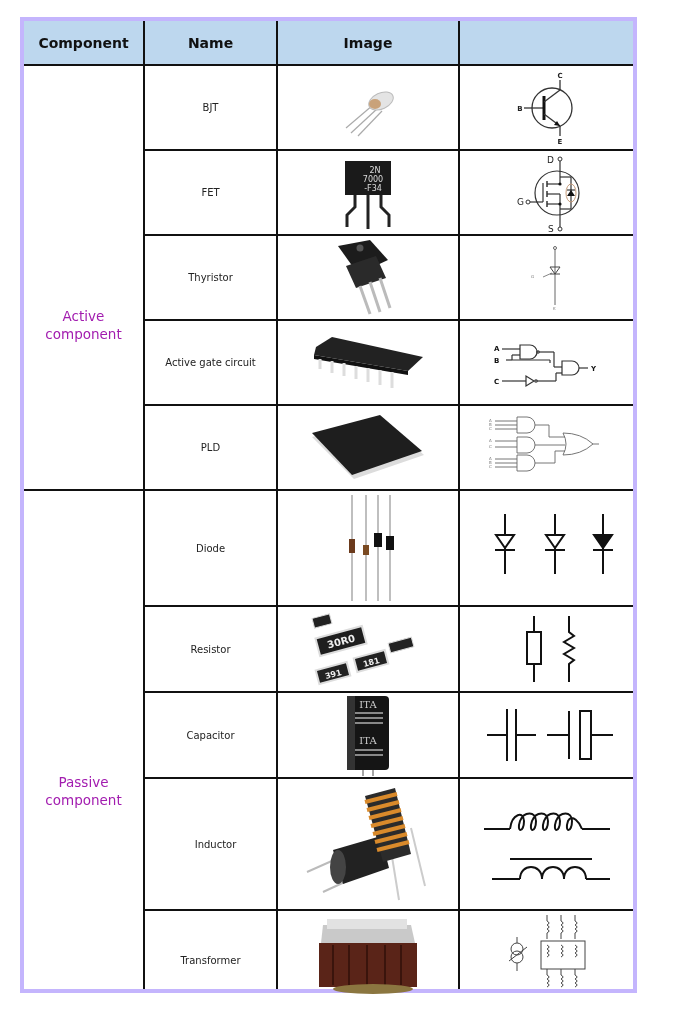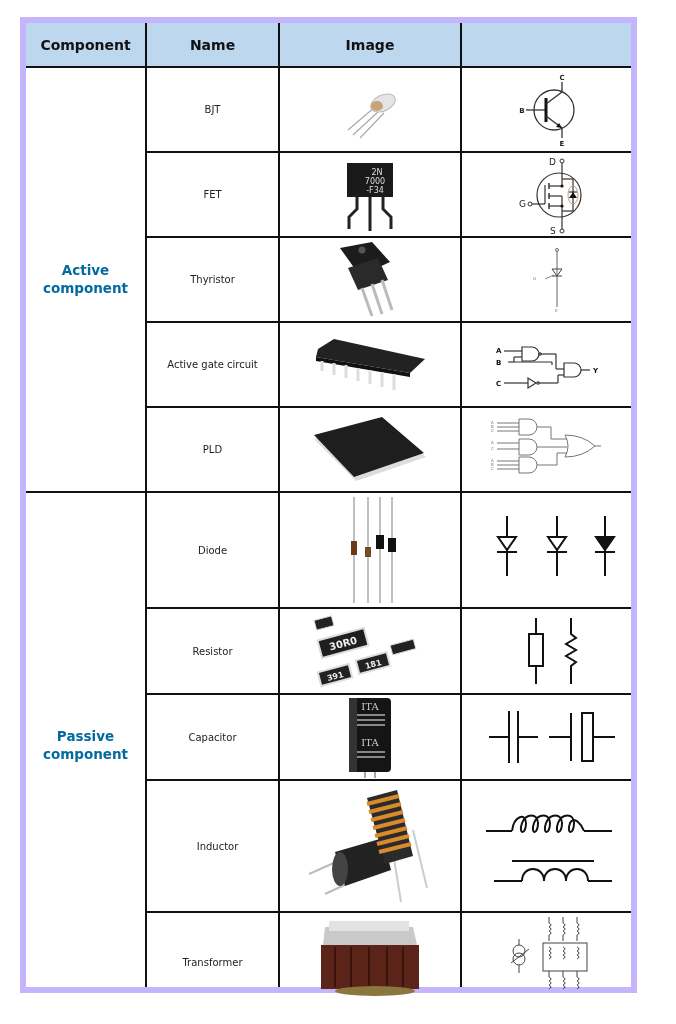--- a/index.html
+++ b/index.html
@@ -1,24 +1,24 @@
 <!DOCTYPE html>
 <html><head>
 <meta charset="utf-8">
 <style>
   html, body { margin:0; padding:0; background:#ffffff; }
   body { width:676px; height:1024px; position:relative; overflow:hidden; font-family:"DejaVu Sans", sans-serif; }
-  .tbl { position:absolute; left:20px; top:17px; width:617px; height:976px; border:6px solid #c4b5fd; box-sizing:border-box; }
+  .tbl { position:absolute; left:20px; top:17px; width:617px; height:976px; border:4px solid #c4b5fd; box-sizing:border-box; }
   .vl { position:absolute; top:0; bottom:0; width:2px; background:#111; }
   .hl { position:absolute; height:2px; background:#111; }
   .hdr { position:absolute; left:0; right:0; top:0; height:44px; background:#bdd7ee; }
   .cell { position:absolute; display:flex; align-items:center; justify-content:center; text-align:center; box-sizing:border-box; }
   .hcell { font-weight:bold; font-size:14px; color:#111; }
   .name { font-size:10px; color:#222; }
-  .group { font-weight:bold; font-size:13.5px; color:#0369a1; line-height:18px; }
+  .group { font-weight:normal; font-size:13.5px; color:#a21caf; line-height:18px;margin-top:48px; }
   svg { display:block; }
 </style>
 </head>
 <body>
 
 <div class="tbl">
   <div class="hdr"></div>
 
   <div class="vl" style="left:119px"></div>
   <div class="vl" style="left:252px"></div>

